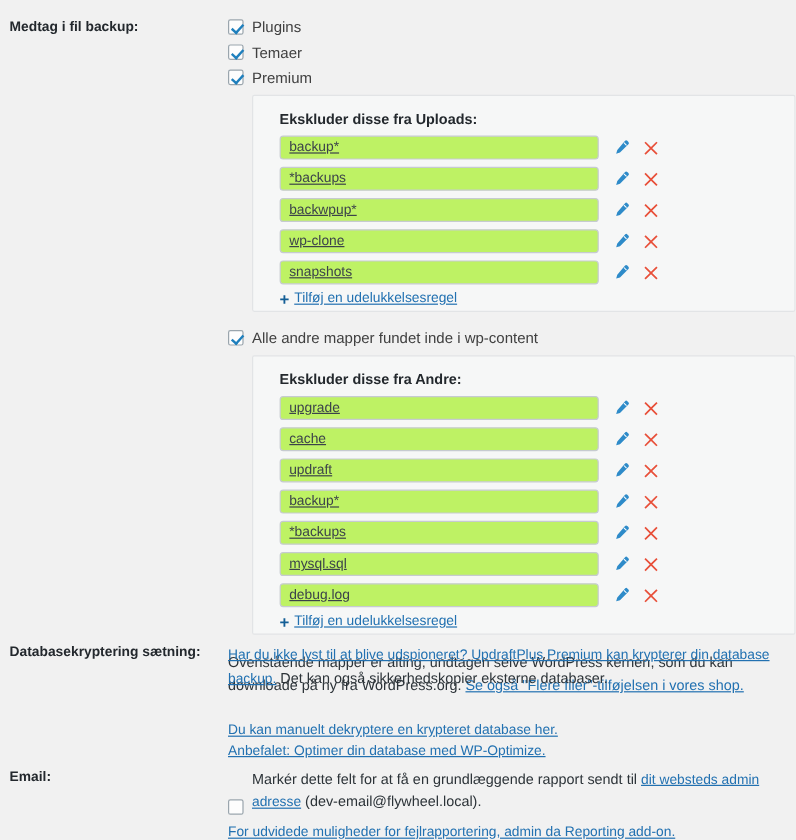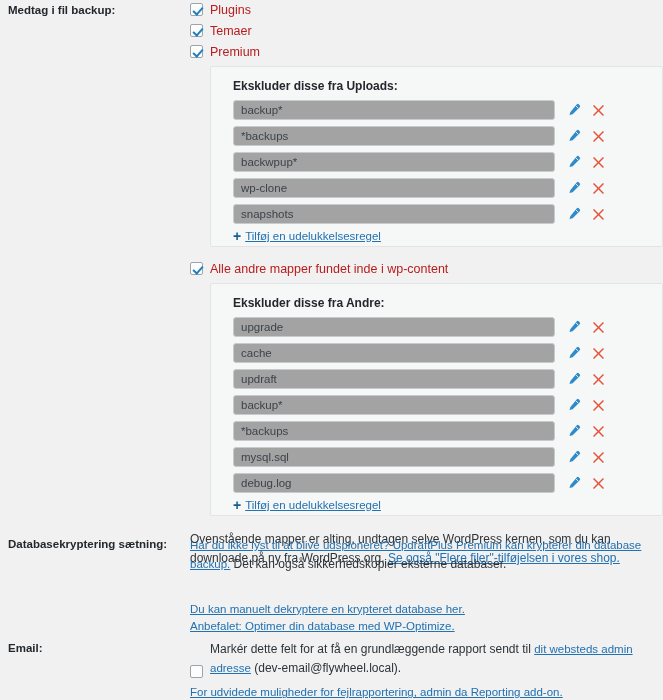--- a/index.html
+++ b/index.html
@@ -69,21 +69,21 @@
     left: 3.5px;
     top: 0.5px;
     width: 4px;
     height: 8px;
     border: solid #1e7fbd;
     border-width: 0 2px 2px 0;
     transform: rotate(42deg);
   }
   .cblabel {
     font-size: 12.5px;
-    color: #b91c1c;
+    color: #404040;
   }
 
   
   .panel {
     background: #f6f7f7;
     border: 1px solid #e2e4e6;
     border-radius: 2px;
     margin: 6px 0 0 20px;
     padding: 10px 12px 4px 14px;
     box-sizing: border-box;
@@ -98,33 +98,34 @@
     margin: 0;
     padding: 0;
     list-style: none;
   }
   .excl-row {
     display: flex;
     align-items: center;
     margin: 0 0 6px 0;
   }
   .excl-input {
-    width: 322px;
+    width: 266px;
     height: 20px;
     box-sizing: border-box;
-    background: #a3a3a3;
+    background: #bef264;
     border: 1px solid #c6cbd0;
     border-radius: 3px;
     padding: 0 7px;
     font-family: "Liberation Sans", sans-serif;
     font-size: 11.5px;
     color: #3c434a;
     line-height: 18px;
     margin-left: 8px;
     outline: none;
+    text-decoration: underline;
   }
   .icon-btn {
     display: inline-flex;
     align-items: center;
     justify-content: center;
     width: 16px;
     height: 16px;
     margin-left: 10px;
     cursor: pointer;
   }
@@ -180,21 +181,21 @@
     font-size: 12px;
     line-height: 1.6;
     color: #2c3338;
   }
   .email-extra {
     margin-top: 7px;
     max-width: 466px;
   }
 
   
-  .sec-include  { position: absolute; left: 0; top: 2px;   width: 663px; }
+  .sec-include  { position: absolute; left: 0; top: 15px;   width: 663px; }
   .sec-db       { position: absolute; left: 0; top: 536px; width: 663px; }
   .sec-email    { position: absolute; left: 0; top: 640px; width: 663px; }
 </style>
 </head>
 <body>
 
 <div class="page">
 
   <div class="sec-include row">
     <div class="row-label">Medtag i fil backup:</div>

